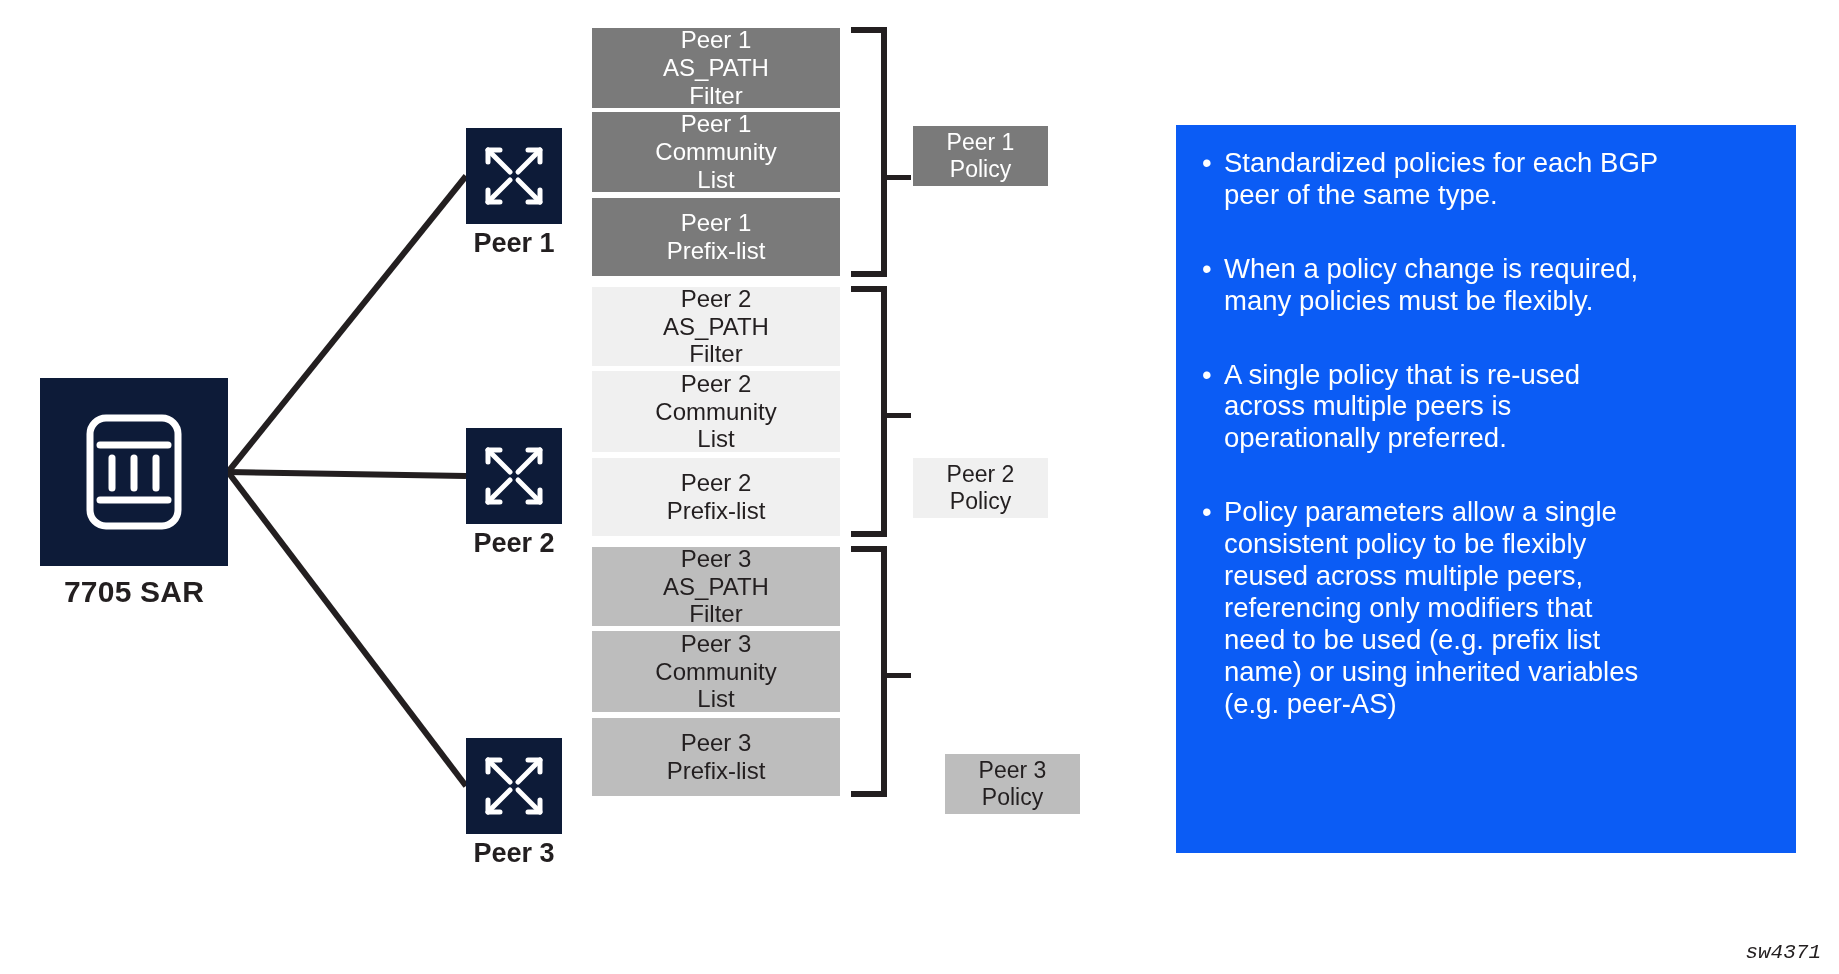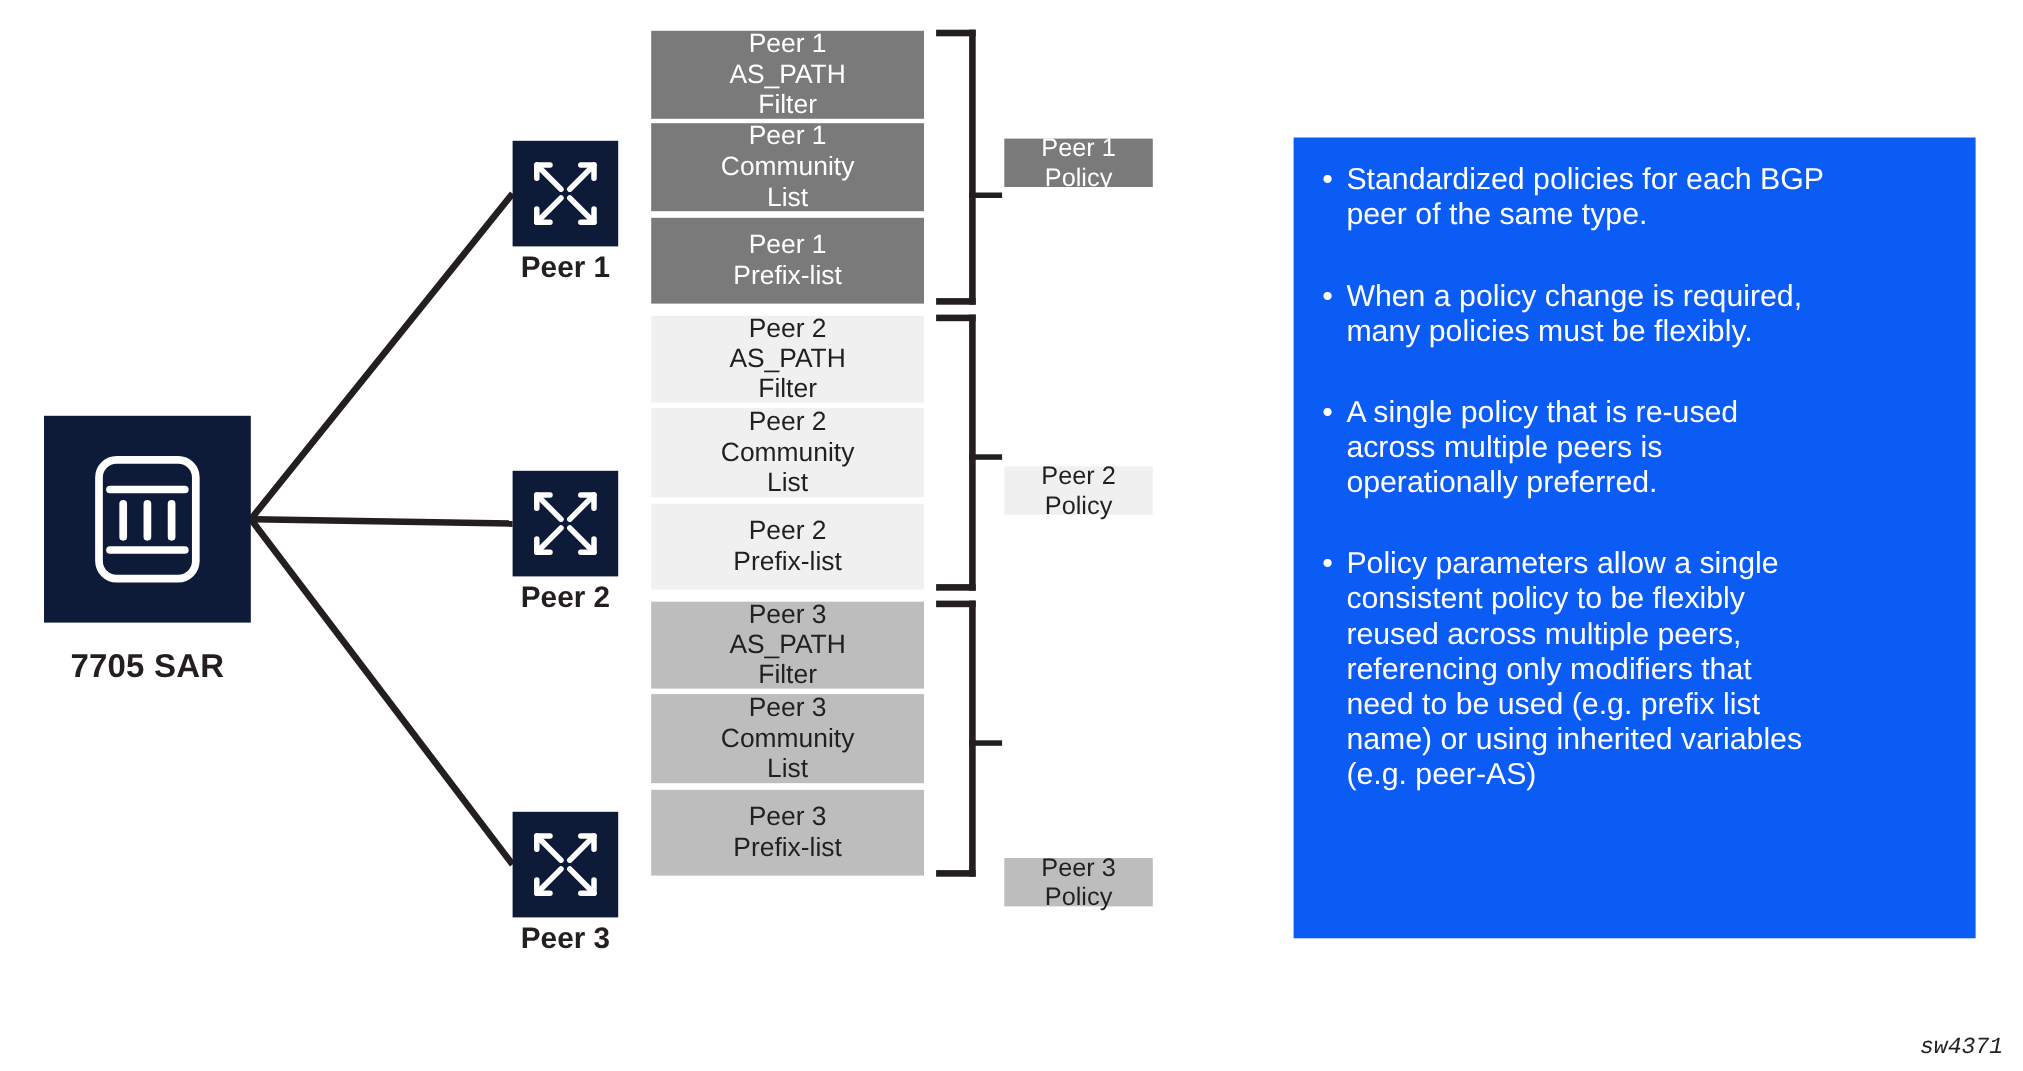--- a/index.html
+++ b/index.html
@@ -44,21 +44,21 @@
   }
   .router-chip {
     width: 188px;
     height: 188px;
     background: #0d1b38;
     display: flex;
     align-items: center;
     justify-content: center;
   }
   .router-label {
-    margin-top: 23px;
+    margin-top: 9px;
     font-size: 30px;
     font-weight: bold;
     letter-spacing: .2px;
     color: #231f20;
     white-space: nowrap;
   }
 
   
   .peer-node {
     position: absolute;
@@ -151,32 +151,32 @@
   .bracket.k2 { left: 851px; top: 286px; height: 251px; }
   .bracket.k2 .tick { top: 127px; }
   .bracket.k3 { left: 851px; top: 546px; height: 251px; }
   .bracket.k3 .tick { top: 127px; }
 
   
   .policy-box {
     position: absolute;
     left: 913px;
     width: 135px;
-    height: 44px;
+    height: 60px;
     display: flex;
     align-items: center;
     justify-content: center;
     text-align: center;
     line-height: 1.16;
     font-size: 23px;
     box-sizing: border-box;
   }
   .policy-box.pb1 { top: 126px; background: #7a7a7a; color: #ffffff; }
-  .policy-box.pb2 { top: 424px; background: #f0f0f0; color: #231f20; }
-  .policy-box.pb3 { top: 780px; background: #bdbdbd; color: #231f20; }
+  .policy-box.pb2 { top: 458px; background: #f0f0f0; color: #231f20; }
+  .policy-box.pb3 { top: 754px; background: #bdbdbd; color: #231f20; margin-left: 32px; }
 
   
   #notes-panel {
     position: absolute;
     left: 1176px;
     top: 125px;
     width: 620px;
     height: 728px;
     background: #0b5cf5;
     box-sizing: border-box;

